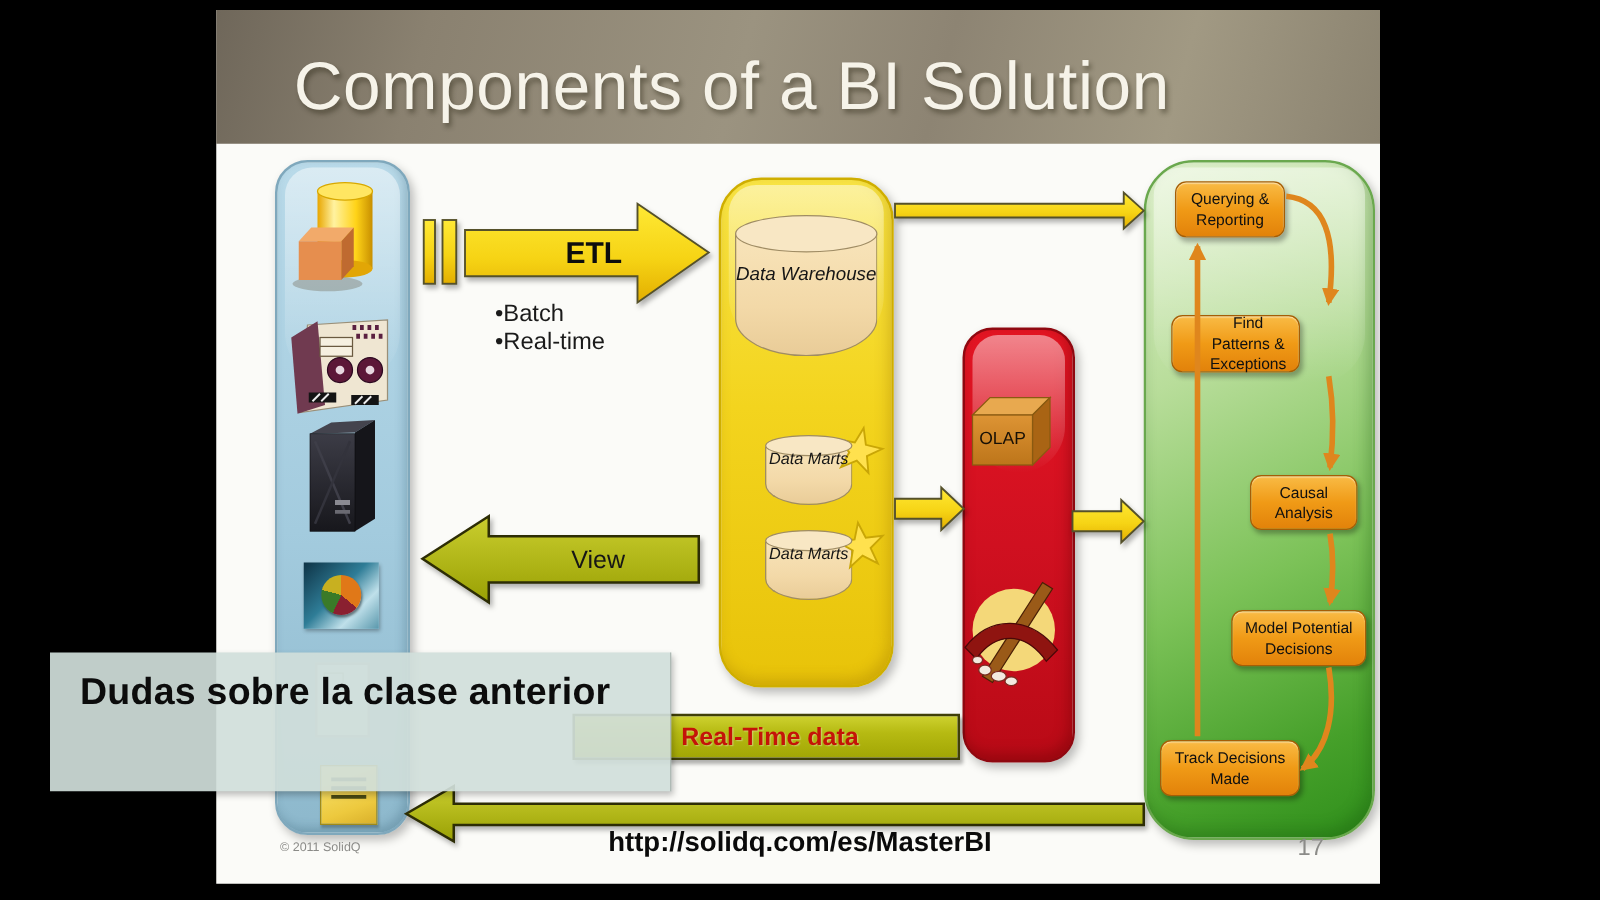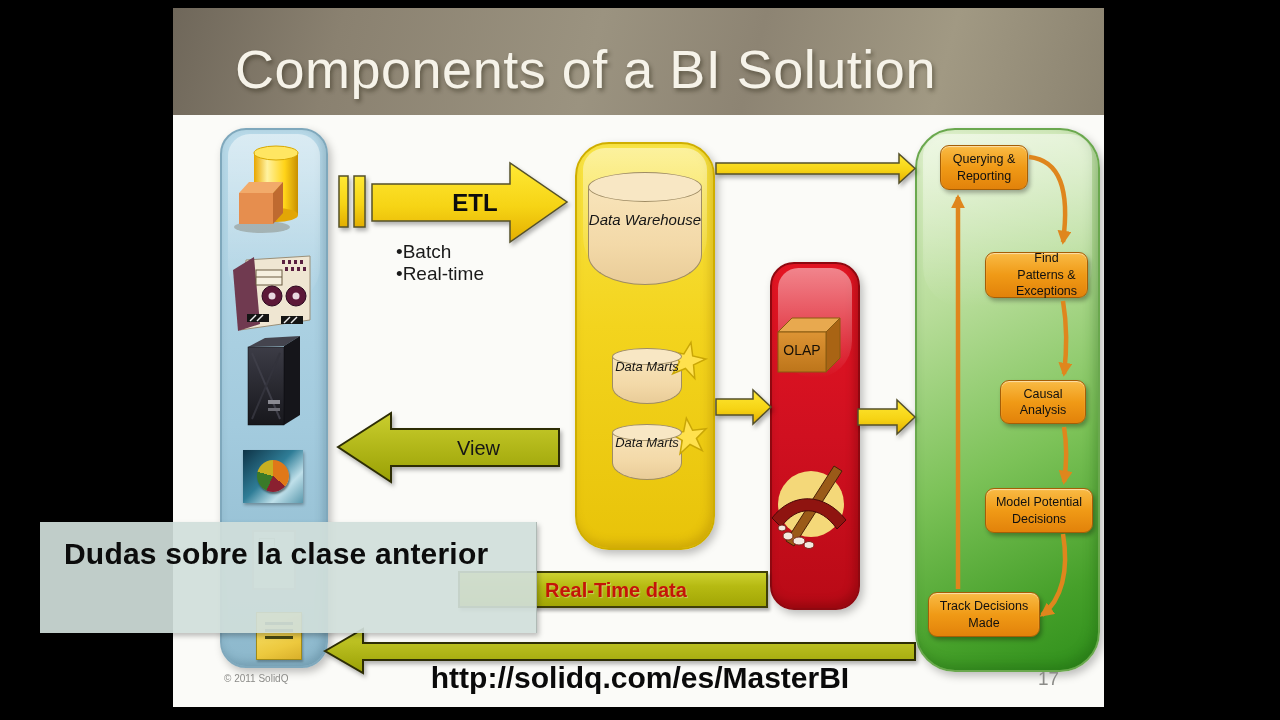--- a/index.html
+++ b/index.html
@@ -46,21 +46,21 @@
   .cyl-m1 { left:612px; top:348px; }
   .cyl-m2 { left:612px; top:424px; }
 
   
   .flow-btn { position:absolute; border-radius:9px; box-sizing:border-box; padding:2px 4px;
     background:linear-gradient(180deg,#f9bb45 0%,#f09a16 50%,#e2820a 100%);
     border:1px solid #a55e06; color:#101010; font-size:12.5px; line-height:1.32;
     display:flex; align-items:center; justify-content:center; text-align:center;
     box-shadow:2px 3px 4px rgba(0,0,0,.3), inset 0 1px 1px rgba(255,255,255,.55); }
   .fb1 { left:940px; top:145px; width:88px;  height:45px; }
-  .fb2 { left:985px; top:252px; width:103px; height:46px;padding-left:24px; }
+  .fb2 { left:937px; top:252px; width:103px; height:46px;padding-left:24px; }
   .fb3 { left:1000px; top:380px; width:86px; height:44px; }
   .fb4 { left:985px; top:488px; width:108px; height:45px; }
   .fb5 { left:928px; top:592px; width:112px; height:45px; }
 
   
   .pie-photo { position:absolute; left:243px; top:450px; width:60px; height:53px;
     background:linear-gradient(135deg,#0e3346 0%,#2f7d97 45%,#bfe0ea 72%,#5a98ac 100%);
     box-shadow:1px 2px 3px rgba(0,0,0,.3); }
   .pie-photo .pie { position:absolute; left:14px; top:10px; width:32px; height:32px; border-radius:50%;
     background:conic-gradient(#e07818 0 130deg,#8a2030 130deg 205deg,#3a7a28 205deg 285deg,#c8b020 285deg 360deg);
@@ -81,21 +81,21 @@
     text-shadow:1px 1px 1px rgba(255,255,255,.35); }
   .etl-label { position:absolute; left:425px; top:189px; width:100px; text-align:center;
     font-size:24px; font-weight:bold; color:#0d0d0d; }
   .etl-b1 { position:absolute; left:396px; top:241px; font-size:19px; color:#1a1a1a; }
   .etl-b2 { position:absolute; left:396px; top:263px; font-size:19px; color:#1a1a1a; }
   .view-label { position:absolute; left:400px; top:437px; width:100px; text-align:right;
     font-size:20px; color:#161616; }
   .olap-label { position:absolute; left:778px; top:342px; width:48px; text-align:center;
     font-size:14px; color:#171006; }
   .footer-url { position:absolute; left:370px; top:661px; width:540px; text-align:center;
-    font-size:30px; font-weight:bold; color:#0a0a0a; }
+    font-size:22px; font-weight:bold; color:#0a0a0a; }
   .copyright { position:absolute; left:224px; top:673px; font-size:10px; color:#8b8b88; }
   .page-number { position:absolute; left:1038px; top:668px; font-size:19px; color:#8b8b88; }
 
   
   .caption { position:absolute; left:40px; top:522px; width:497px; height:111px; box-sizing:border-box;
     padding:9px 0 0 24px; background:rgba(208,222,218,.92);
     border-right:1px solid rgba(150,160,155,.6); box-shadow:2px 3px 5px rgba(0,0,0,.25);
     color:#0c0c0c; font-weight:bold; font-size:30px; line-height:45px; letter-spacing:.2px; }
 
   svg.overlay { position:absolute; left:0; top:0; }

